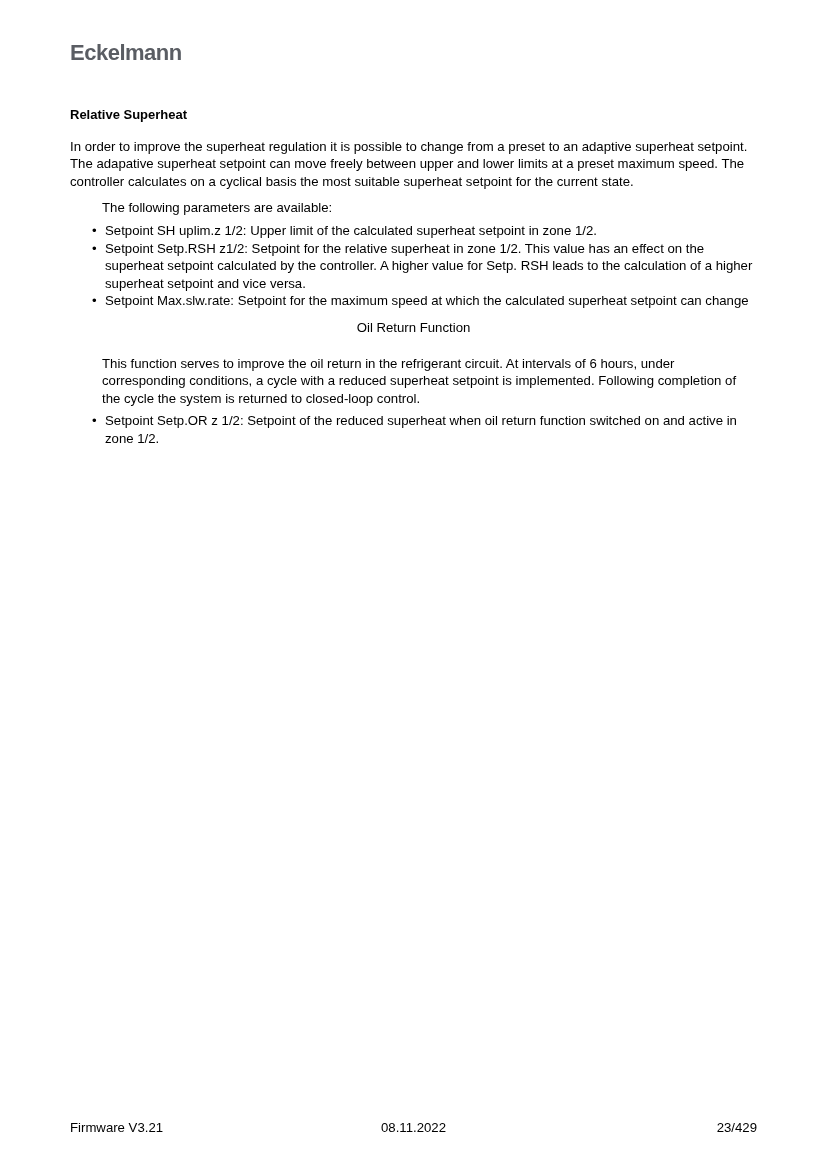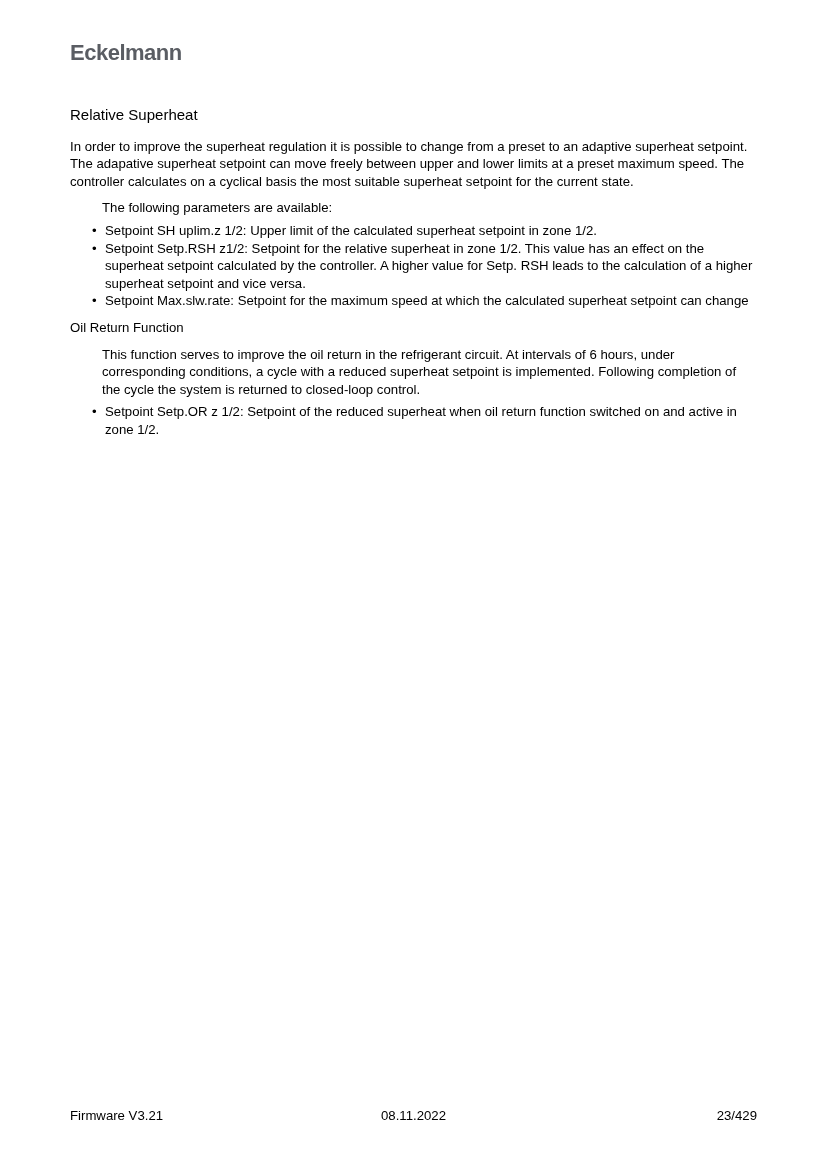--- a/index.html
+++ b/index.html
@@ -23,22 +23,22 @@
     color: #5a5d63;
     letter-spacing: -0.5px;
     line-height: 1;
     margin-bottom: 42px;
   }
   .content {
     font-size: 13.2px;
     line-height: 17.6px;
   }
   .heading {
-    font-size: 15px;
-    font-weight: 400;
+    font-size: 13px;
+    font-weight: 700;
     margin-bottom: 14px;
   }
   .para {
     margin-bottom: 9px;
   }
   .para-tight {
     margin-bottom: 5px;
     margin-left: 32px;
   }
   ul.bullets {
@@ -50,27 +50,28 @@
     position: relative;
     padding-left: 13px;
   }
   ul.bullets li::before {
     content: "\2022";
     position: absolute;
     left: 0;
     top: 0;
   }
   .subheading {
-    margin-bottom: 9px;
+    margin-bottom: 18px;
+    text-align: center;
   }
   .footer {
     position: absolute;
     left: 70px;
     right: 70px;
-    bottom: 46px;
+    bottom: 34px;
     display: flex;
     align-items: baseline;
     font-size: 13.2px;
   }
   .footer .left   { flex: 1; text-align: left; }
   .footer .center { flex: 1; text-align: center; }
   .footer .right  { flex: 1; text-align: right; }
 </style>
 </head>
 <body>

